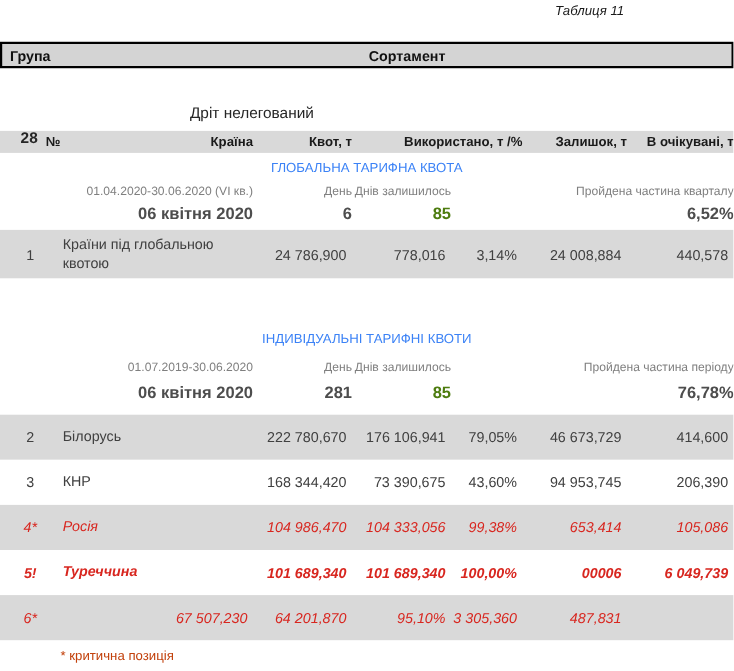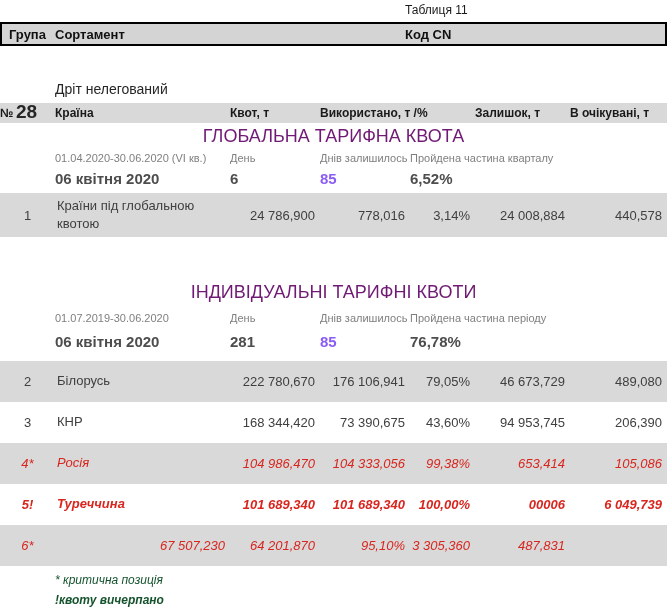--- a/index.html
+++ b/index.html
@@ -7,87 +7,86 @@
     position:relative;
     width:667px;height:610px;
     background:#ffffff;
     font-family:"Liberation Sans","DejaVu Sans",sans-serif;
     color:#404040;
     overflow:hidden;
   }
   
   .caption{
     margin:3px 0 0 405px;width:262px;
-    text-align:left;font-size:12px;color:#1a1a1a;height:15px;line-height:15px;
+    text-align:center;font-size:12px;color:#1a1a1a;height:15px;line-height:15px;font-style:italic;
   }
   
   .grid-head{display:grid;grid-template-columns:53px 350px 1fr;align-items:center;}
   .bar1{
-    margin-top:4px;height:20px;
+    margin-top:20px;height:20px;
     background:#d4d4d4;border:2px solid #000;
     font-weight:bold;font-size:13px;color:#111;
   }
   .bar1 .cell-left{padding-left:7px;text-align:left;}
-  .cell-center{text-align:left;}
+  .cell-center{text-align:right;}
   .product-row{margin-top:9px;height:33px;font-size:14px;color:#262626;}
-  .product-row .pgroup{font-weight:bold;font-size:19px;text-align:center;margin-top:46px;}
-  .product-row .pname{padding-left:2px;text-align:left;}
+  .product-row .pgroup{font-weight:bold;font-size:14px;text-align:center;margin-top:46px;}
+  .product-row .pname{padding-left:2px;text-align:center;}
   
   .grid7{display:grid;grid-template-columns:55px 175px 90px 90px 65px 95px 97px;}
   .grid-period{display:grid;grid-template-columns:55px 175px 90px 90px 1fr;}
   .colhead{
     margin-top:15px;height:20px;align-items:center;
     background:#d9d9d9;font-size:12px;font-weight:bold;color:#1a1a1a;
   }
   .colhead .span2{grid-column:4 / span 2;}
   
   .section-title{
-    text-align:center;font-size:18px;color:#701a75;height:16px;line-height:16px;
+    text-align:center;font-size:12px;color:#3b82f6;height:16px;line-height:16px;
   }
   .g-title{margin-top:5px;}
   .i-title{margin-top:47px;}
   .period-labels{
     margin-top:6px;height:15px;align-items:center;
     font-size:11px;color:#7f7f7f;
   }
   .period-values{
     height:26px;align-items:center;
     font-size:15px;font-weight:bold;color:#4d4d4d;
   }
-  .red-strong{color:#8b5cf6;}
+  .red-strong{color:#4d7c0f;}
   
   .data-row{align-items:center;font-size:13px;color:#404040;min-height:41px;}
   .data-row .num{text-align:center;}
   .data-row .country{padding-left:2px;text-align:left;line-height:1.4;}
   .data-row .val{text-align:right;padding-right:5px;}
   .row-gray{background:#d9d9d9;}
   .row-white{background:#ffffff;}
   .row-sep{min-height:44px;margin-top:2px;}
   .rows-wrap{margin-top:7px;}
   .row-red{color:#d8261f;font-style:italic;}
   .row-bold{font-weight:bold;}
   
   .footnote{
-    padding-left:55px;font-size:12px;font-style:italic;color:#14532d;
+    padding-left:55px;font-size:12px;color:#c2410c;
     height:15px;line-height:15px;
   }
   .fn1{margin-top:7px;}
   .fn2{margin-top:5px;font-weight:bold;}
 </style>
 </head>
 <body>
 
 <div class="page">
 
   <div class="caption">Таблиця 11</div>
 
   <div class="grid-head bar1">
     <div class="cell-left">Група</div>
     <div class="cell-center">Сортамент</div>
-    <div class="cell-center">Код CN</div>
   </div>
 
   <div class="grid-head product-row">
     <div class="pgroup">28</div>
     <div class="pname">Дріт нелегований</div>
   </div>
 
   <div class="grid7 colhead">
     <div class="cell-center">№</div>
     <div class="cell-center">Країна</div>
@@ -145,21 +144,21 @@
 
   <div class="rows-wrap">
 
     <div class="grid7 data-row row-gray">
       <div class="num">2</div>
       <div class="country">Білорусь</div>
       <div class="val">222 780,670</div>
       <div class="val">176 106,941</div>
       <div class="val">79,05%</div>
       <div class="val">46 673,729</div>
-      <div class="val">489,080</div>
+      <div class="val">414,600</div>
     </div>
 
     <div class="grid7 data-row row-white">
       <div class="num">3</div>
       <div class="country">КНР</div>
       <div class="val">168 344,420</div>
       <div class="val">73 390,675</div>
       <div class="val">43,60%</div>
       <div class="val">94 953,745</div>
       <div class="val">206,390</div>

